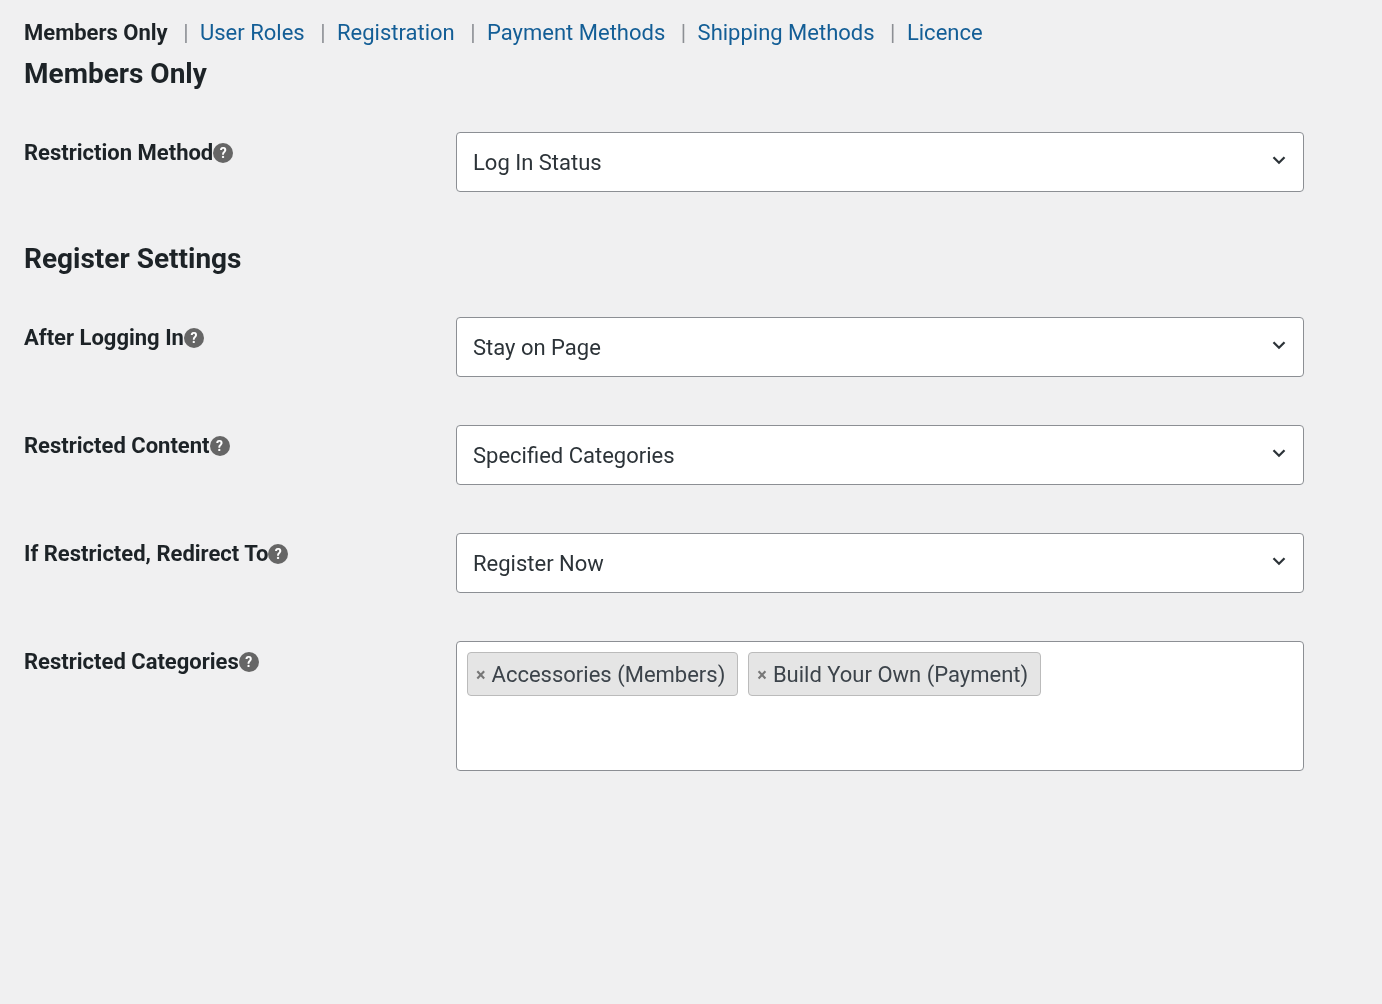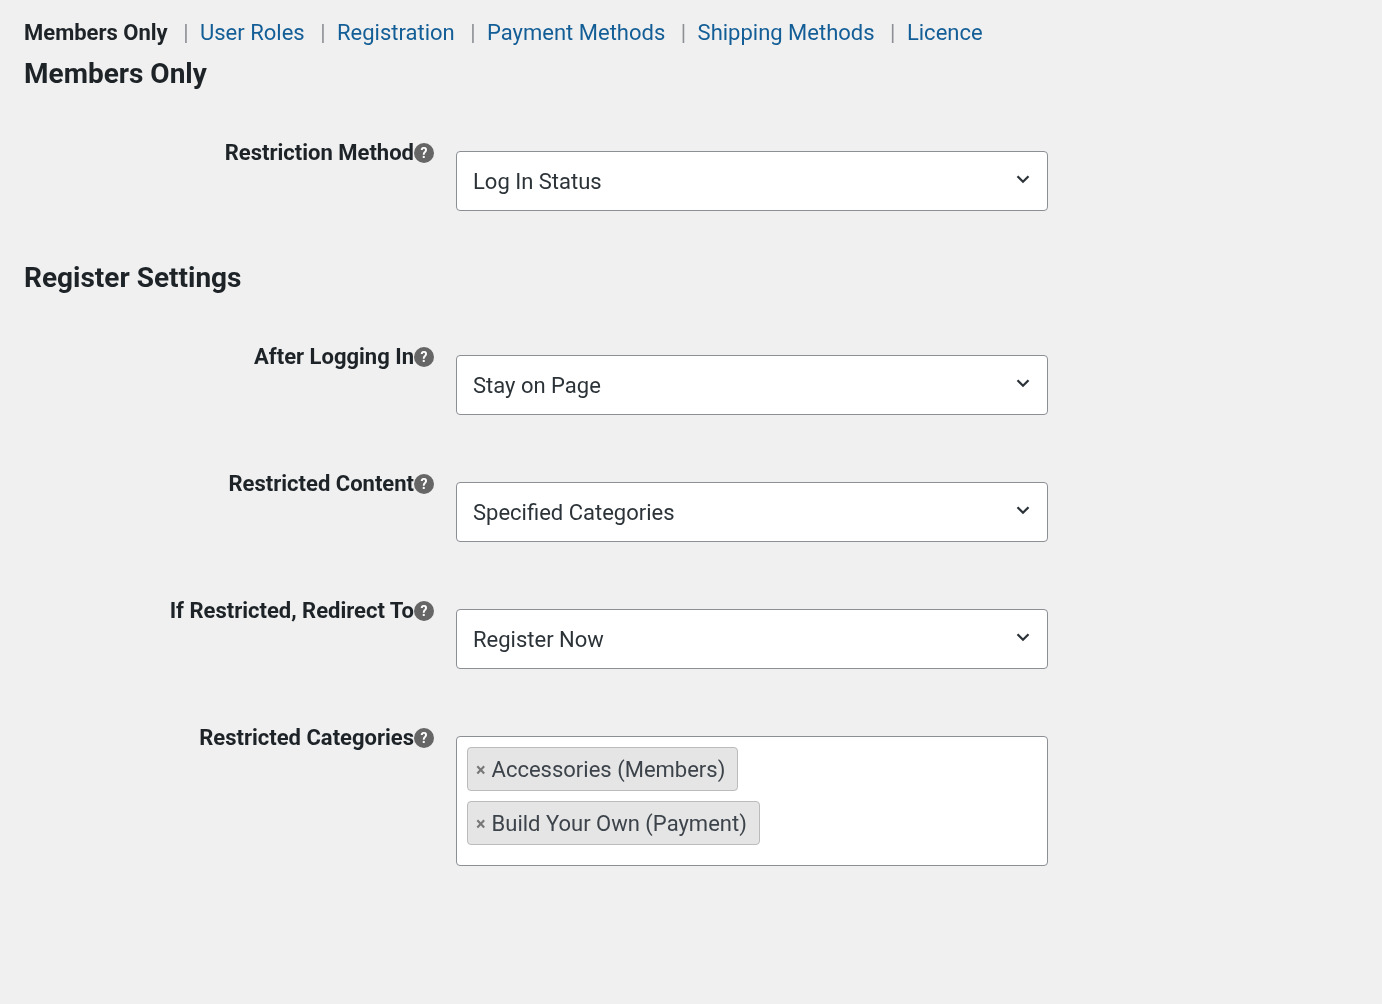--- a/index.html
+++ b/index.html
@@ -47,21 +47,21 @@
       align-items: flex-start;
       margin-bottom: 48px;
     }
     .form-row:last-child {
       margin-bottom: 20px;
     }
     .label-col {
       width: 432px;
       display: flex;
       align-items: center;
-      justify-content: flex-end;
+      justify-content: flex-start;
       padding-right: 22px;
       padding-top: 8px;
     }
     .field-label {
       font-size: 22px;
       font-weight: 700;
       color: #1d2327;
     }
     .help-icon {
       display: inline-flex;
@@ -71,22 +71,21 @@
       height: 20px;
       border-radius: 50%;
       background: #666;
       color: #fff;
       font-size: 14px;
       font-weight: 700;
       cursor: help;
     }
     .input-col {
       flex: 0 0 auto;
-      width: 592px;
-      margin-top: 19px;
+      width: 848px;
     }
     .select-wrap {
       position: relative;
       width: 100%;
     }
     .select-field {
       width: 100%;
       height: 60px;
       background: #fff;
       border: 1px solid #8c8f94;

